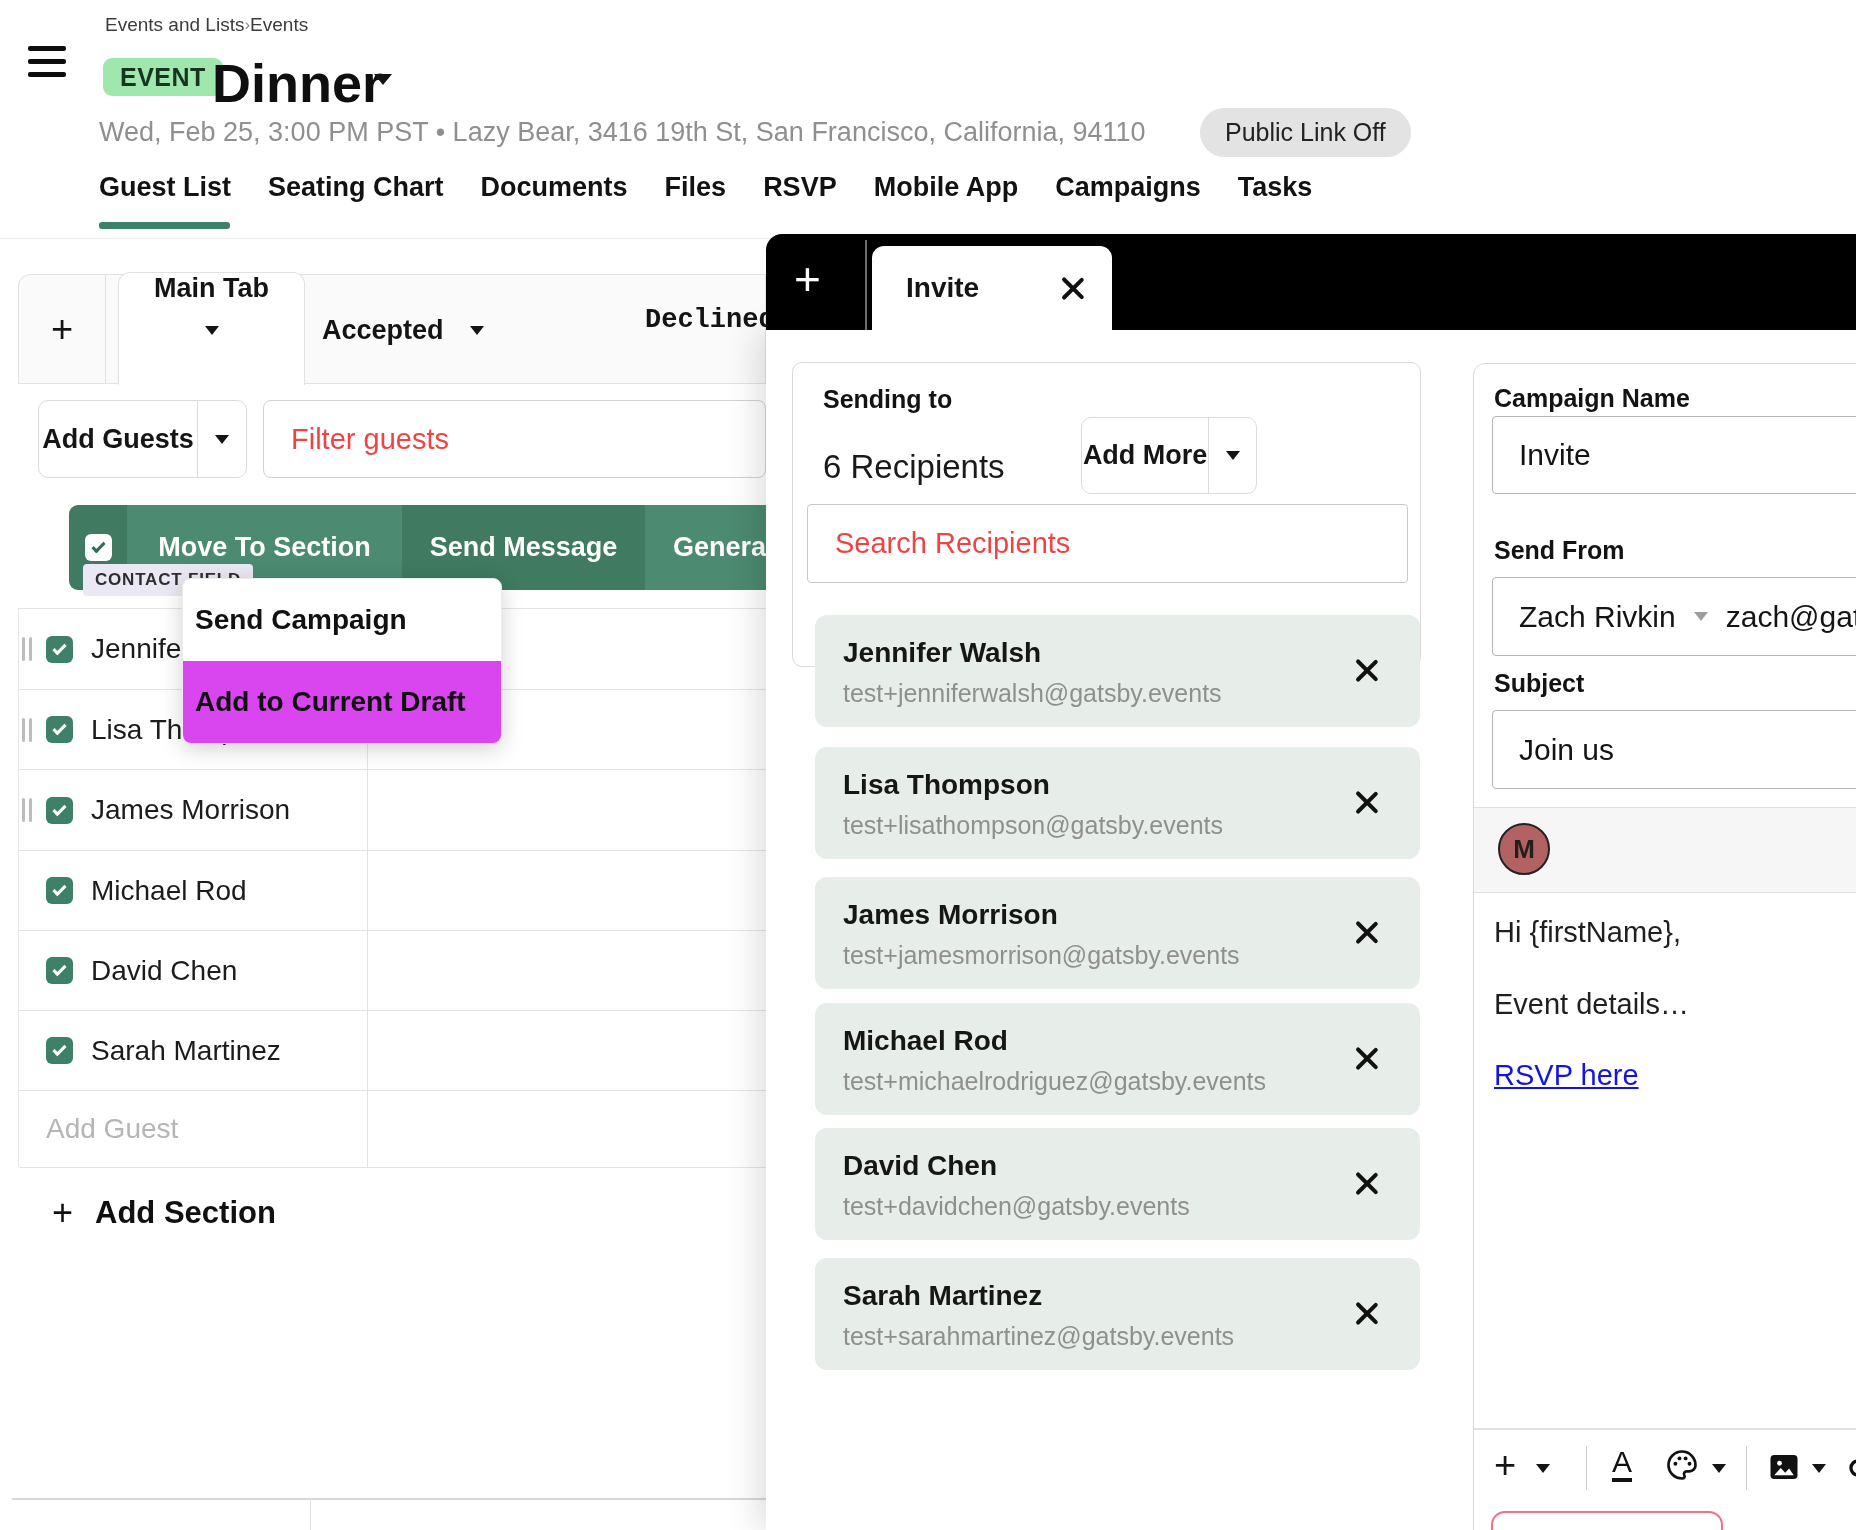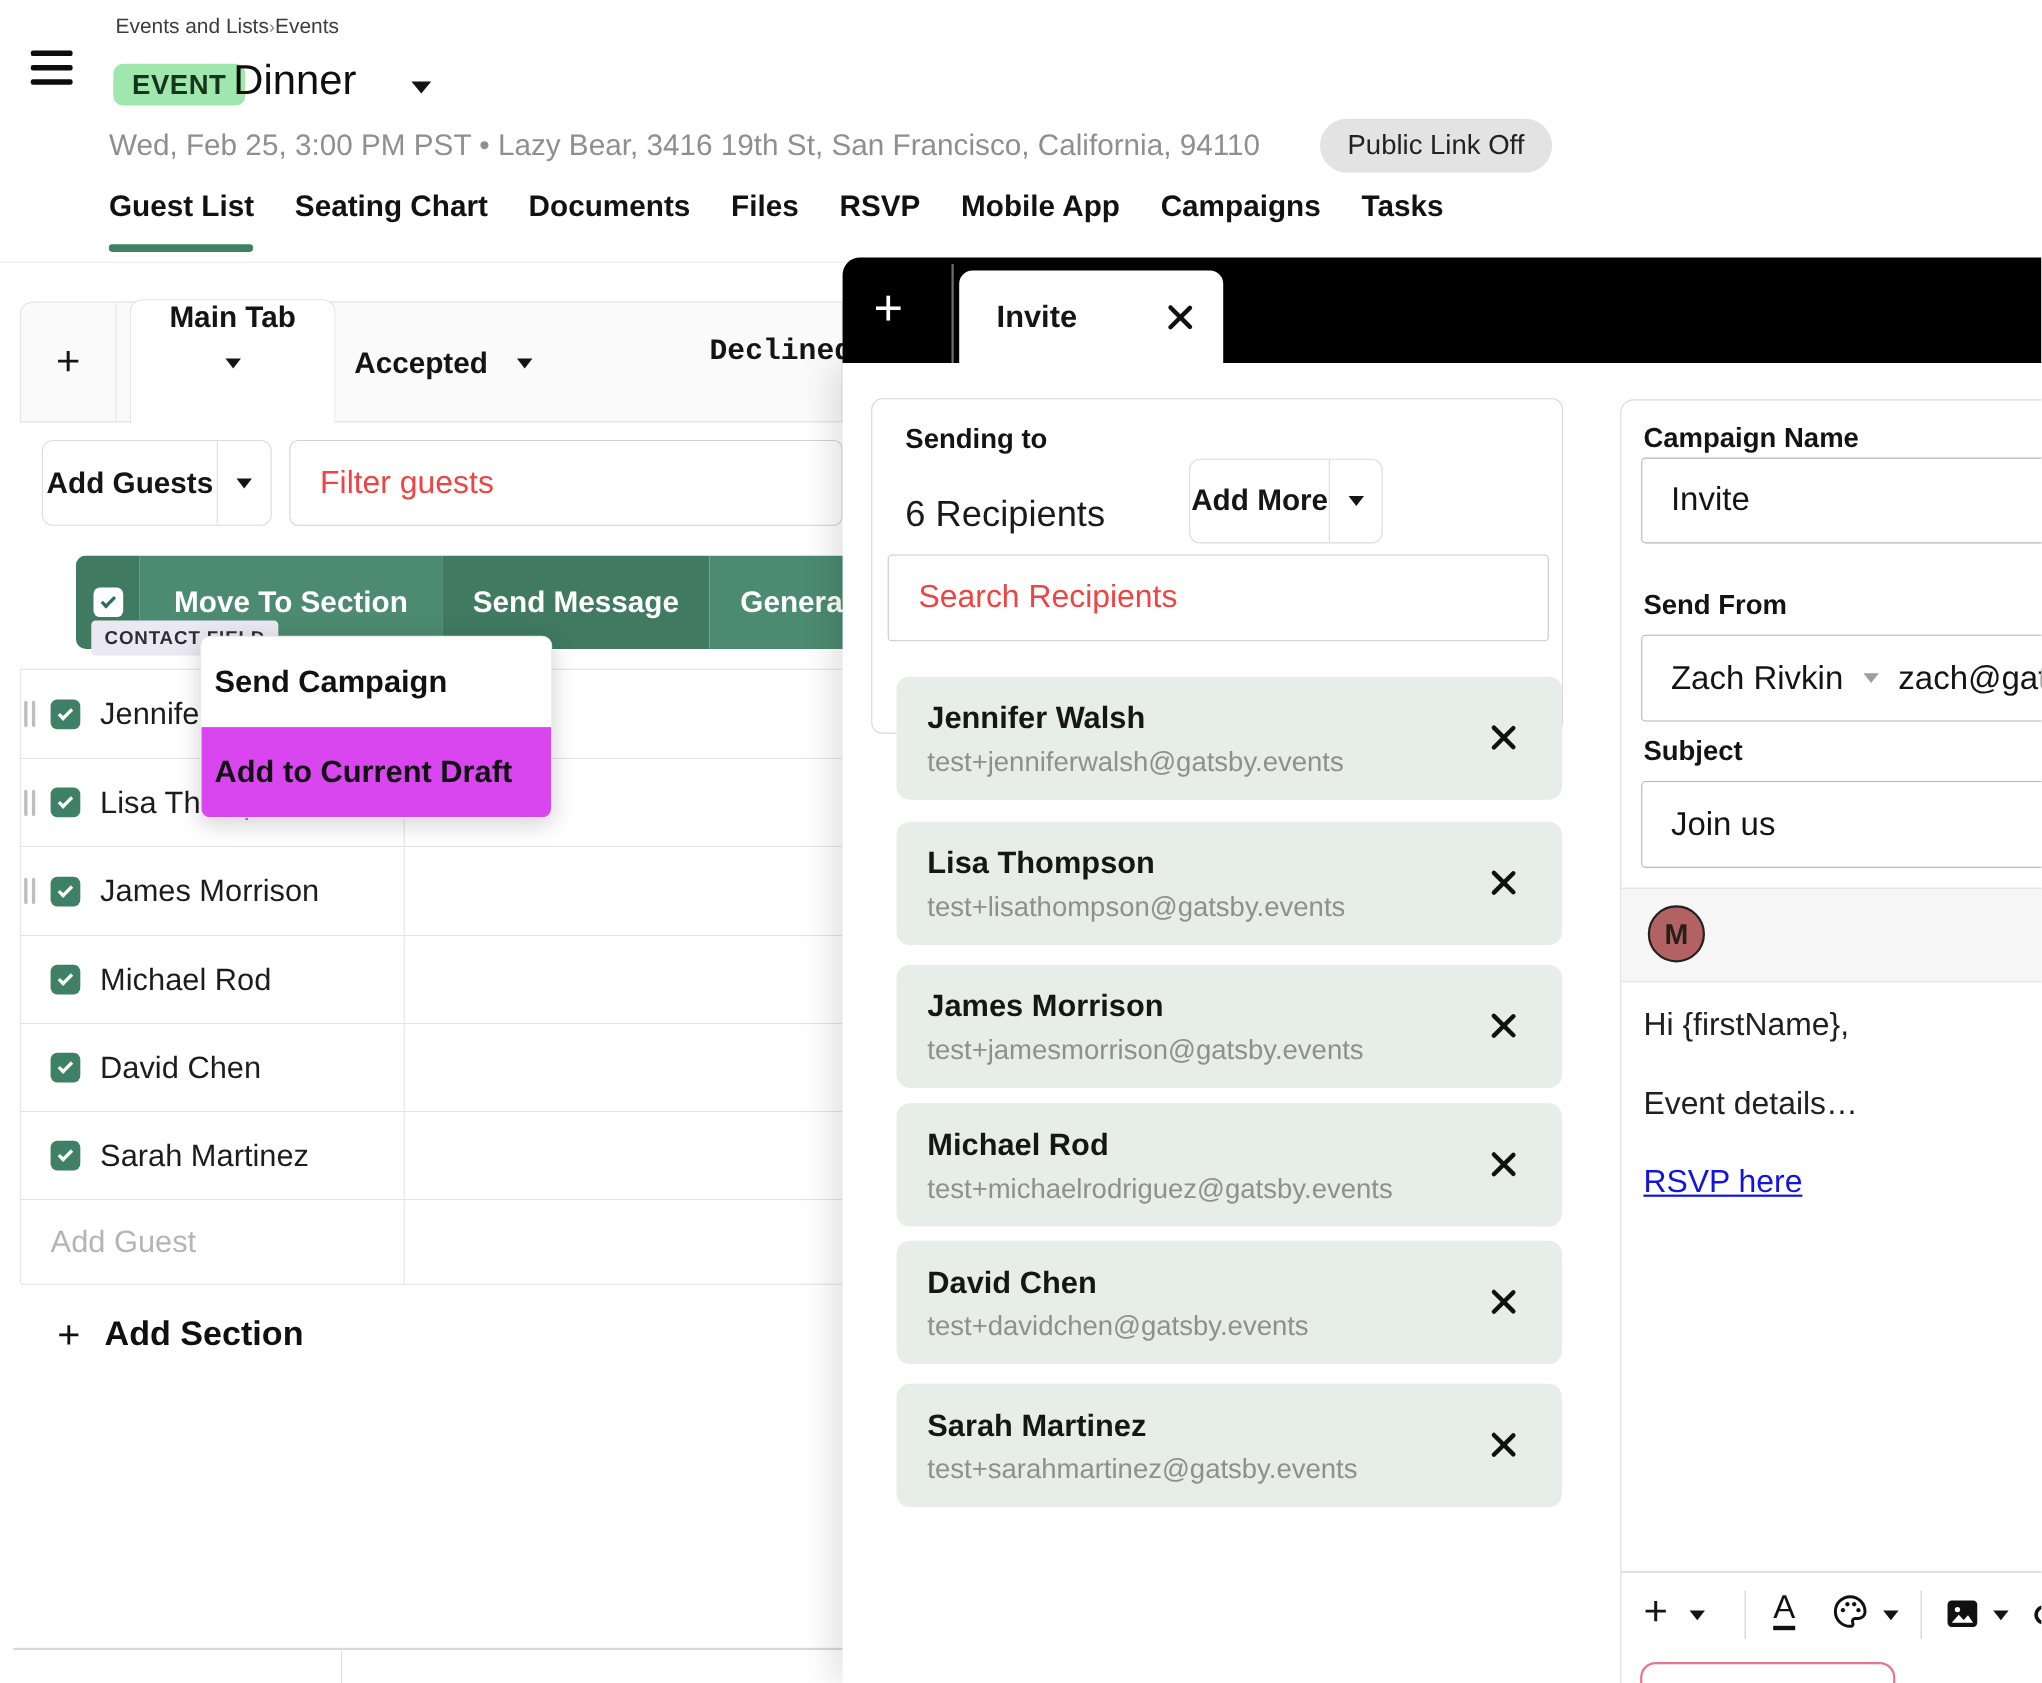--- a/index.html
+++ b/index.html
@@ -9,21 +9,21 @@
     background:#fff; font-family:"Liberation Sans", sans-serif; color:#151515;
   }
   .abs { position:absolute; }
 
   
   .hamburger span{ display:block; width:38px; height:5px; background:#0d0d0d; border-radius:2px; margin-bottom:8px; }
   .breadcrumb{ display:flex; font-size:19px; color:#3c3c3c; align-items:center;}
   .crumb-sep{ color:#8a8a8a; font-size:17px; }
   .badge-event{ display:inline-flex; align-items:center; height:38px; padding:0 17px; border-radius:9px;
     background:#9fe7ad; color:#16351f; font-weight:bold; font-size:25px; letter-spacing:.5px; }
-  .page-title{ font-size:38px; font-weight:normal; color:#0f0f0f; }
+  .page-title{ font-size:54px; font-weight:bold; color:#0f0f0f; }
   .subtitle{ font-size:27px; color:#8f8f8f; }
   .pill{ display:inline-flex; align-items:center; height:49px; padding:0 25px; border-radius:25px;
     background:#e3e3e3; font-size:25px; color:#222; }
   .nav{ display:flex; gap:37px; font-size:27px; font-weight:bold; color:#121212; }
   .nav-underline{ height:7px; border-radius:3px; background:#3e8168; }
   .hairline{ background:#ececec; }
 
   
   .tri{ width:0; height:0; border-left:9px solid transparent; border-right:9px solid transparent; border-top:11px solid #141414; }
   .tri.sm{ border-left-width:7px; border-right-width:7px; border-top-width:9px; }

